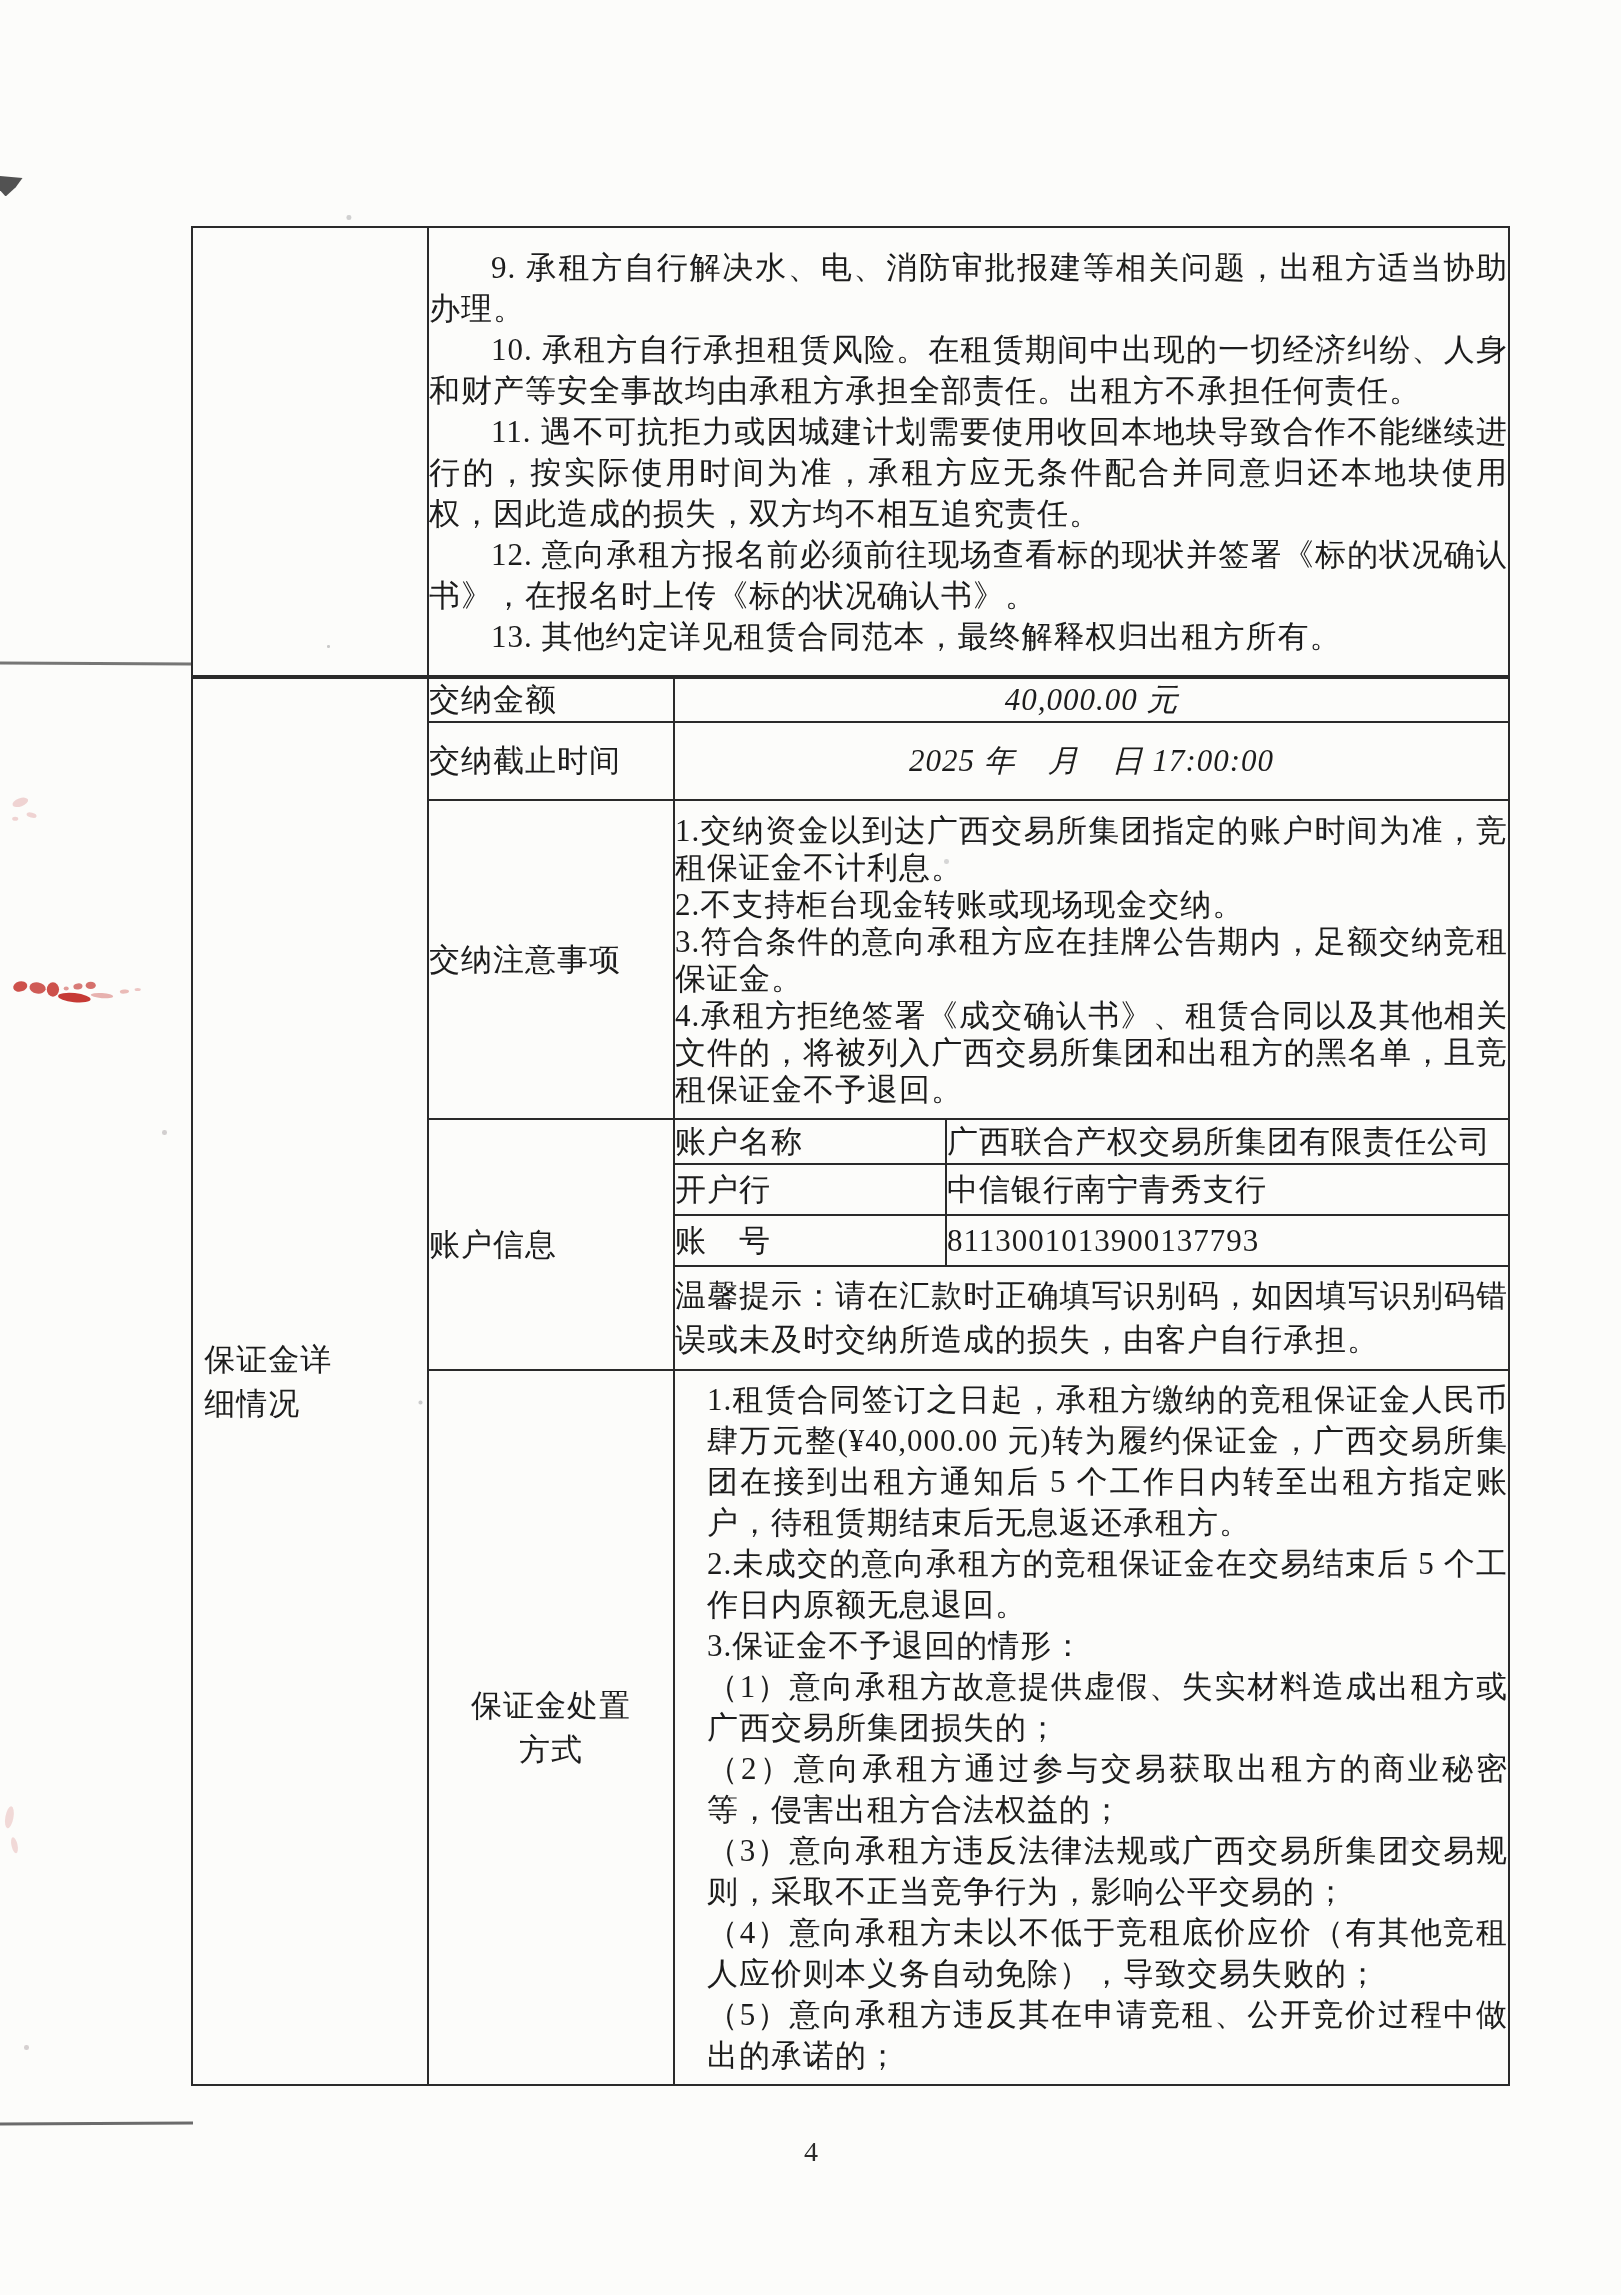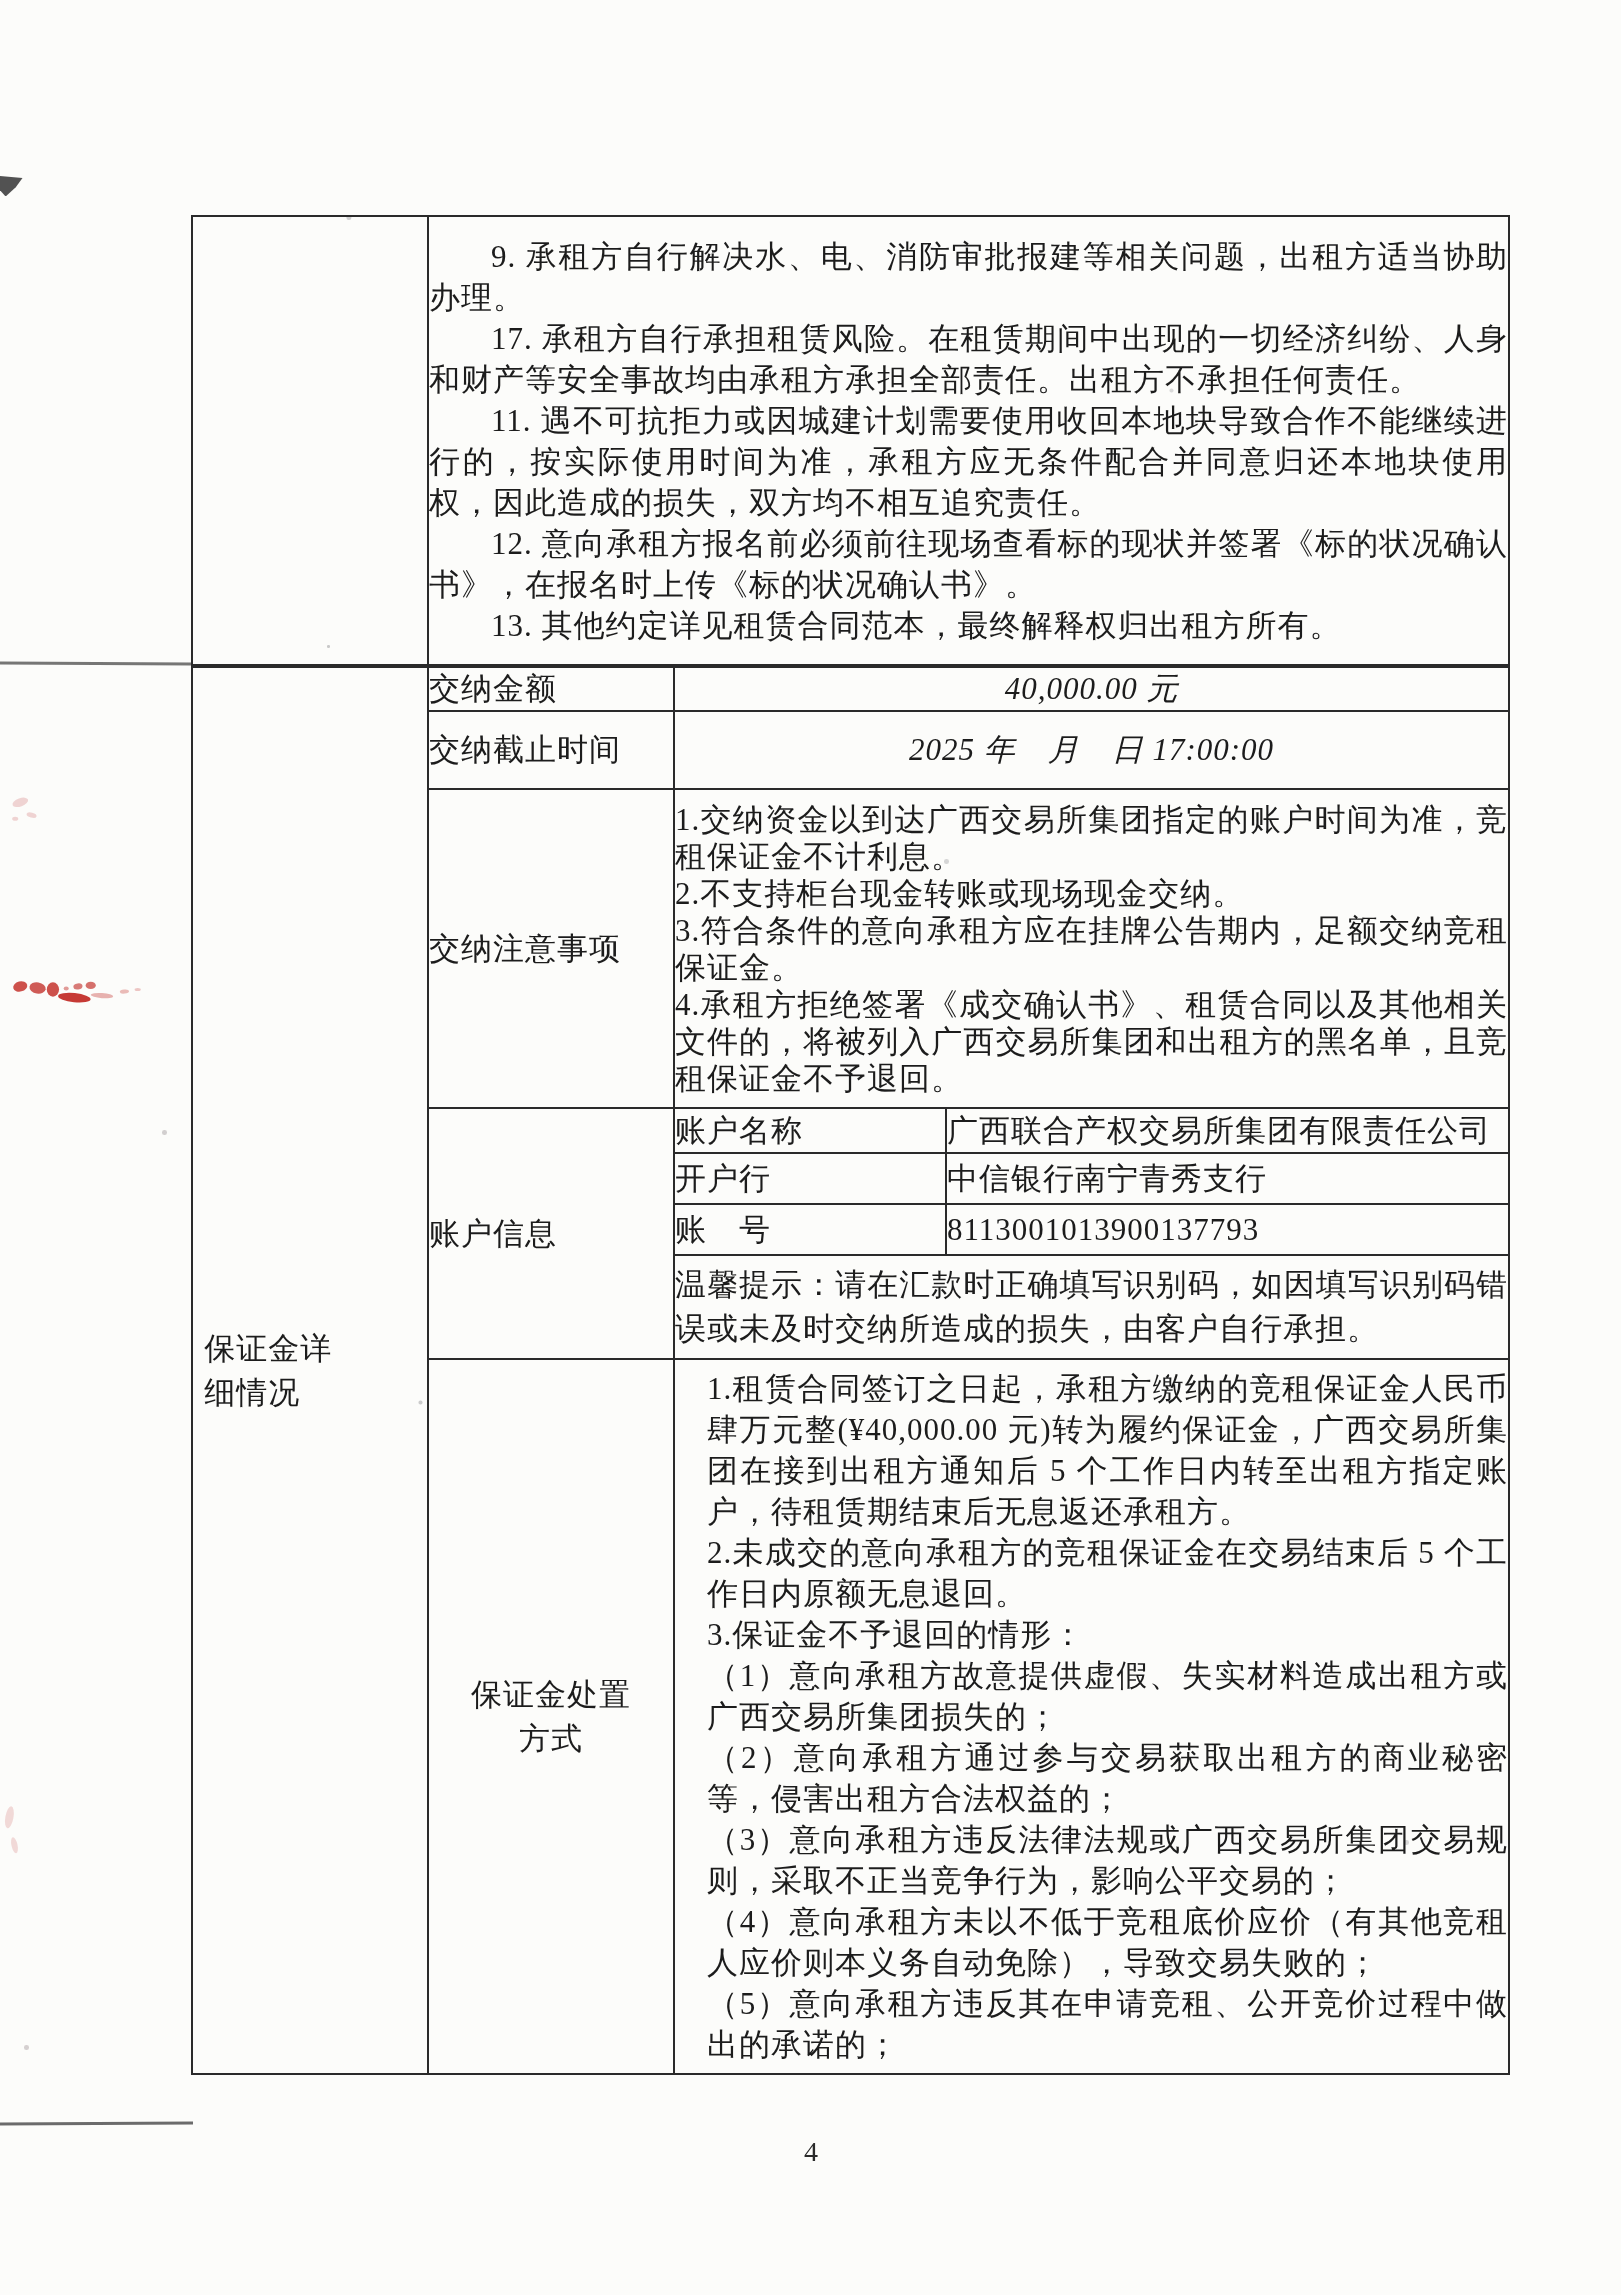--- a/index.html
+++ b/index.html
@@ -5,21 +5,21 @@
   html,body{margin:0;padding:0;background:#e8e8e8;}
   .page{
     position:relative;
     width:1622px;height:2295px;
     background:#fcfcfa;
     overflow:hidden;
     font-family:"Liberation Serif","DejaVu Serif",serif;
     color:#1c1c1c;
   }
   table.doc{
-    position:absolute;left:191px;top:215px;
+    position:absolute;left:191px;top:226px;
     width:1317px;
     border-collapse:collapse;
     table-layout:fixed;
   }
   table.doc td{
     border:2.6px solid #2a2a2a;
     vertical-align:middle;
     font-size:31px;
     letter-spacing:1px;
     padding:0;
@@ -100,21 +100,21 @@
       <col style="width:246px">
       <col style="width:272px">
       <col style="width:563px">
     </colgroup>
 
     <tbody>
         <tr>
       <td style="height:447px"></td>
       <td colspan="3" class="body-cell clauses-cell">
         <p class="para indent">9. 承租方自行解决水、电、消防审批报建等相关问题，出租方适当协助办理。</p>
-        <p class="para indent">17. 承租方自行承担租赁风险。在租赁期间中出现的一切经济纠纷、人身和财产等安全事故均由承租方承担全部责任。出租方不承担任何责任。</p>
+        <p class="para indent">10. 承租方自行承担租赁风险。在租赁期间中出现的一切经济纠纷、人身和财产等安全事故均由承租方承担全部责任。出租方不承担任何责任。</p>
         <p class="para indent">11. 遇不可抗拒力或因城建计划需要使用收回本地块导致合作不能继续进行的，按实际使用时间为准，承租方应无条件配合并同意归还本地块使用权，因此造成的损失，双方均不相互追究责任。</p>
         <p class="para indent">12. 意向承租方报名前必须前往现场查看标的现状并签署《标的状况确认书》，在报名时上传《标的状况确认书》。</p>
         <p class="para indent">13. 其他约定详见租赁合同范本，最终解释权归出租方所有。</p>
       </td>
     </tr>
 
     <tr>
       <td rowspan="8" class="row-head heavy-top" style="height:57px">
         <div class="rowhead-inner">保证金详细情况</div>
       </td>

